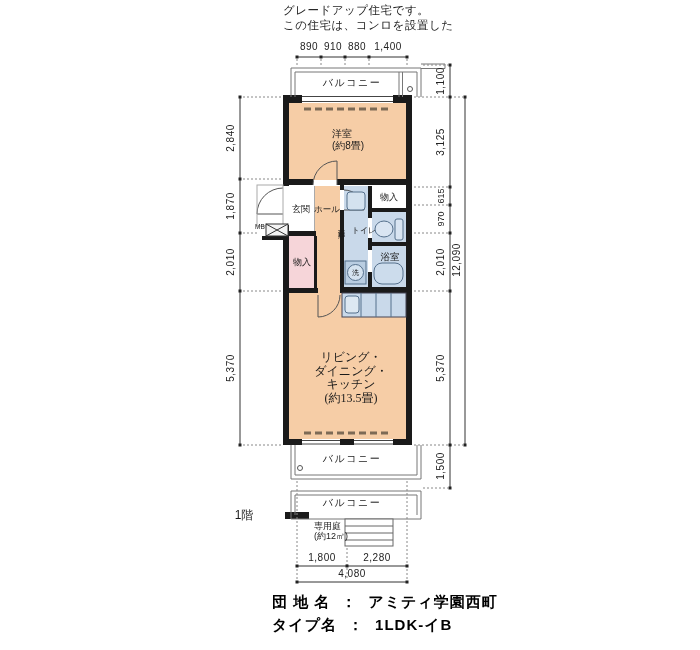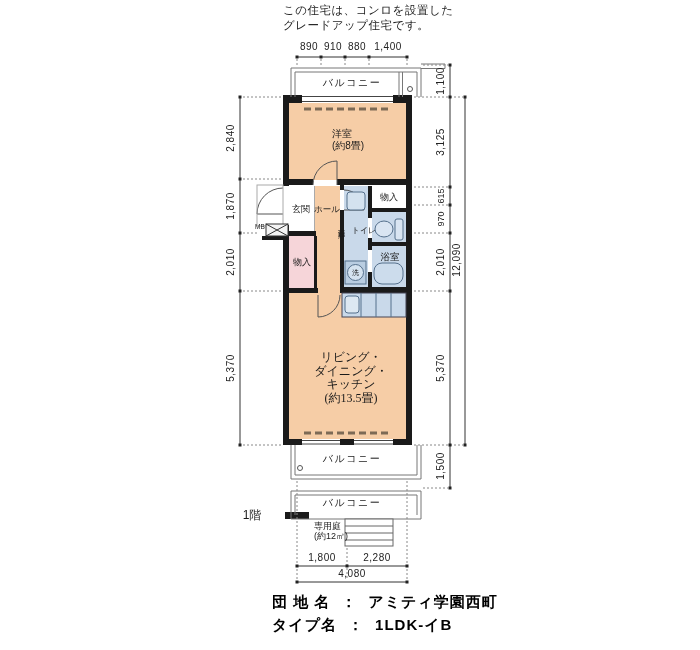--- a/index.html
+++ b/index.html
@@ -180,22 +180,22 @@
         <rect x="463.5" y="443.5" width="3" height="3"></rect>
       <rect x="295.5" y="564.5" width="3" height="3"></rect>
         <rect x="345.5" y="564.5" width="3" height="3"></rect>
         <rect x="405.5" y="564.5" width="3" height="3"></rect>
       <rect x="295.5" y="580.5" width="3" height="3"></rect>
         <rect x="405.5" y="580.5" width="3" height="3"></rect>
     </g>
   </svg>
 
   <div class="note">
+    <div>グレードアップ住宅です。</div>
     <div>この住宅は、コンロを設置した</div>
-    <div>グレードアップ住宅です。</div>
   </div>
 
   <div class="lbl ctr dim" style="left:309px;top:47px">890</div>
   <div class="lbl ctr dim" style="left:333px;top:47px">910</div>
   <div class="lbl ctr dim" style="left:357px;top:47px">880</div>
   <div class="lbl ctr dim" style="left:388px;top:47px">1,400</div>
 
   <div class="lbl rot dim" style="left:231px;top:138px">2,840</div>
   <div class="lbl rot dim" style="left:231px;top:206px">1,870</div>
   <div class="lbl rot dim" style="left:231px;top:262px">2,010</div>
@@ -233,21 +233,21 @@
     <div>ダイニング・</div>
     <div>キッチン</div>
     <div>(約13.5畳)</div>
   </div>
   <div class="lbl ctr balc" style="left:352px;top:459px">バルコニー</div>
   <div class="lbl ctr balc" style="left:352px;top:503px">バルコニー</div>
   <div class="lbl ctr" style="left:331px;top:531px;font-size:9px">
     <div>専用庭</div>
     <div>(約12㎡)</div>
   </div>
-  <div class="lbl ctr" style="left:252px;top:516px;font-size:12px">1階</div>
+  <div class="lbl ctr" style="left:244px;top:516px;font-size:12px">1階</div>
 
   <div class="footer">
     <div class="row">
       <span>団 地 名</span>
       <span>：</span>
       <span>アミティ学園西町</span>
     </div>
     <div class="row">
       <span>タイプ名</span>
       <span>：</span>

